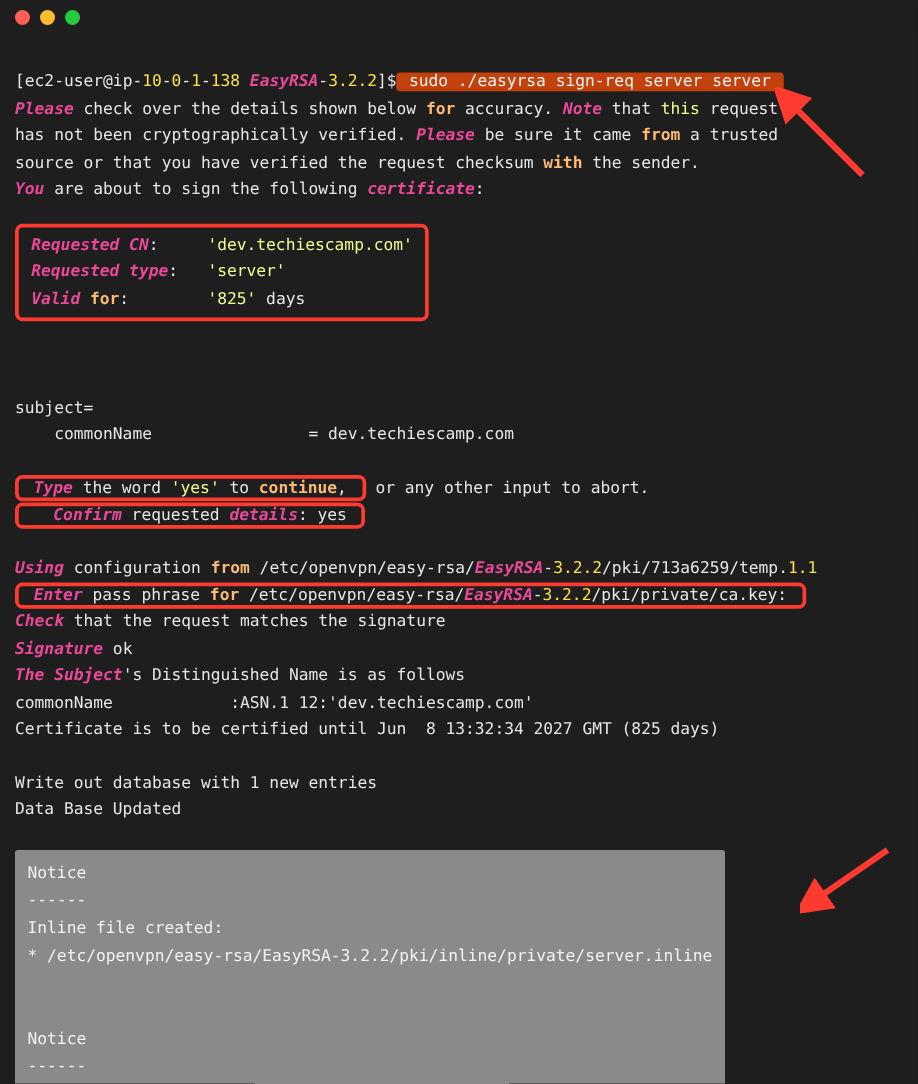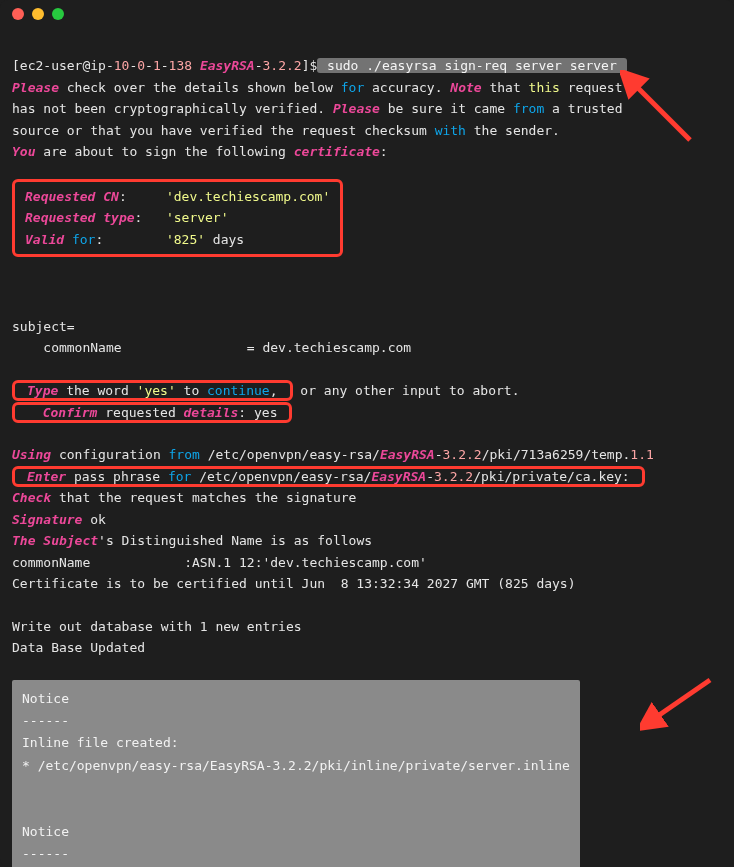--- a/index.html
+++ b/index.html
@@ -32,24 +32,24 @@
   .tl-btn { width: 12px; height: 12px; border-radius: 50%; }
   .red { background: #ff5f56; }
   .yellow { background: #ffbd2e; }
   .green { background: #27c93f; }
   .term {
     padding: 6px 12px 12px 12px;
     white-space: pre;
   }
   .c-white  { color: #e5e5e5; }
   .c-green  { color: #ec4899; font-style: italic; font-weight: bold; }
-  .c-pink   { color: #0ea5e9; font-weight: normal; }
-  .c-purple { color: #fca5a5; margin-top: 44px; }
+  .c-pink   { color: #fdba74; font-weight: bold; }
+  .c-purple { color: #fde047; margin-top: 44px; }
   .c-yellow { color: #f1fa8c; }
-  .c-cmd    { background: #737373; color: #f5f5f5; padding: 0 2px; border-radius: 3px; }
+  .c-cmd    { background: #c2410c; color: #f5f5f5; padding: 0 2px; border-radius: 3px; }
 
   .redbox {
     border: 3px solid #ff3b30;
     border-radius: 6px;
     display: inline-block;
     padding: 4px 10px;
     margin: 16px 0;
   }
   .redbox-tight {
     border: 3px solid #ff3b30;

